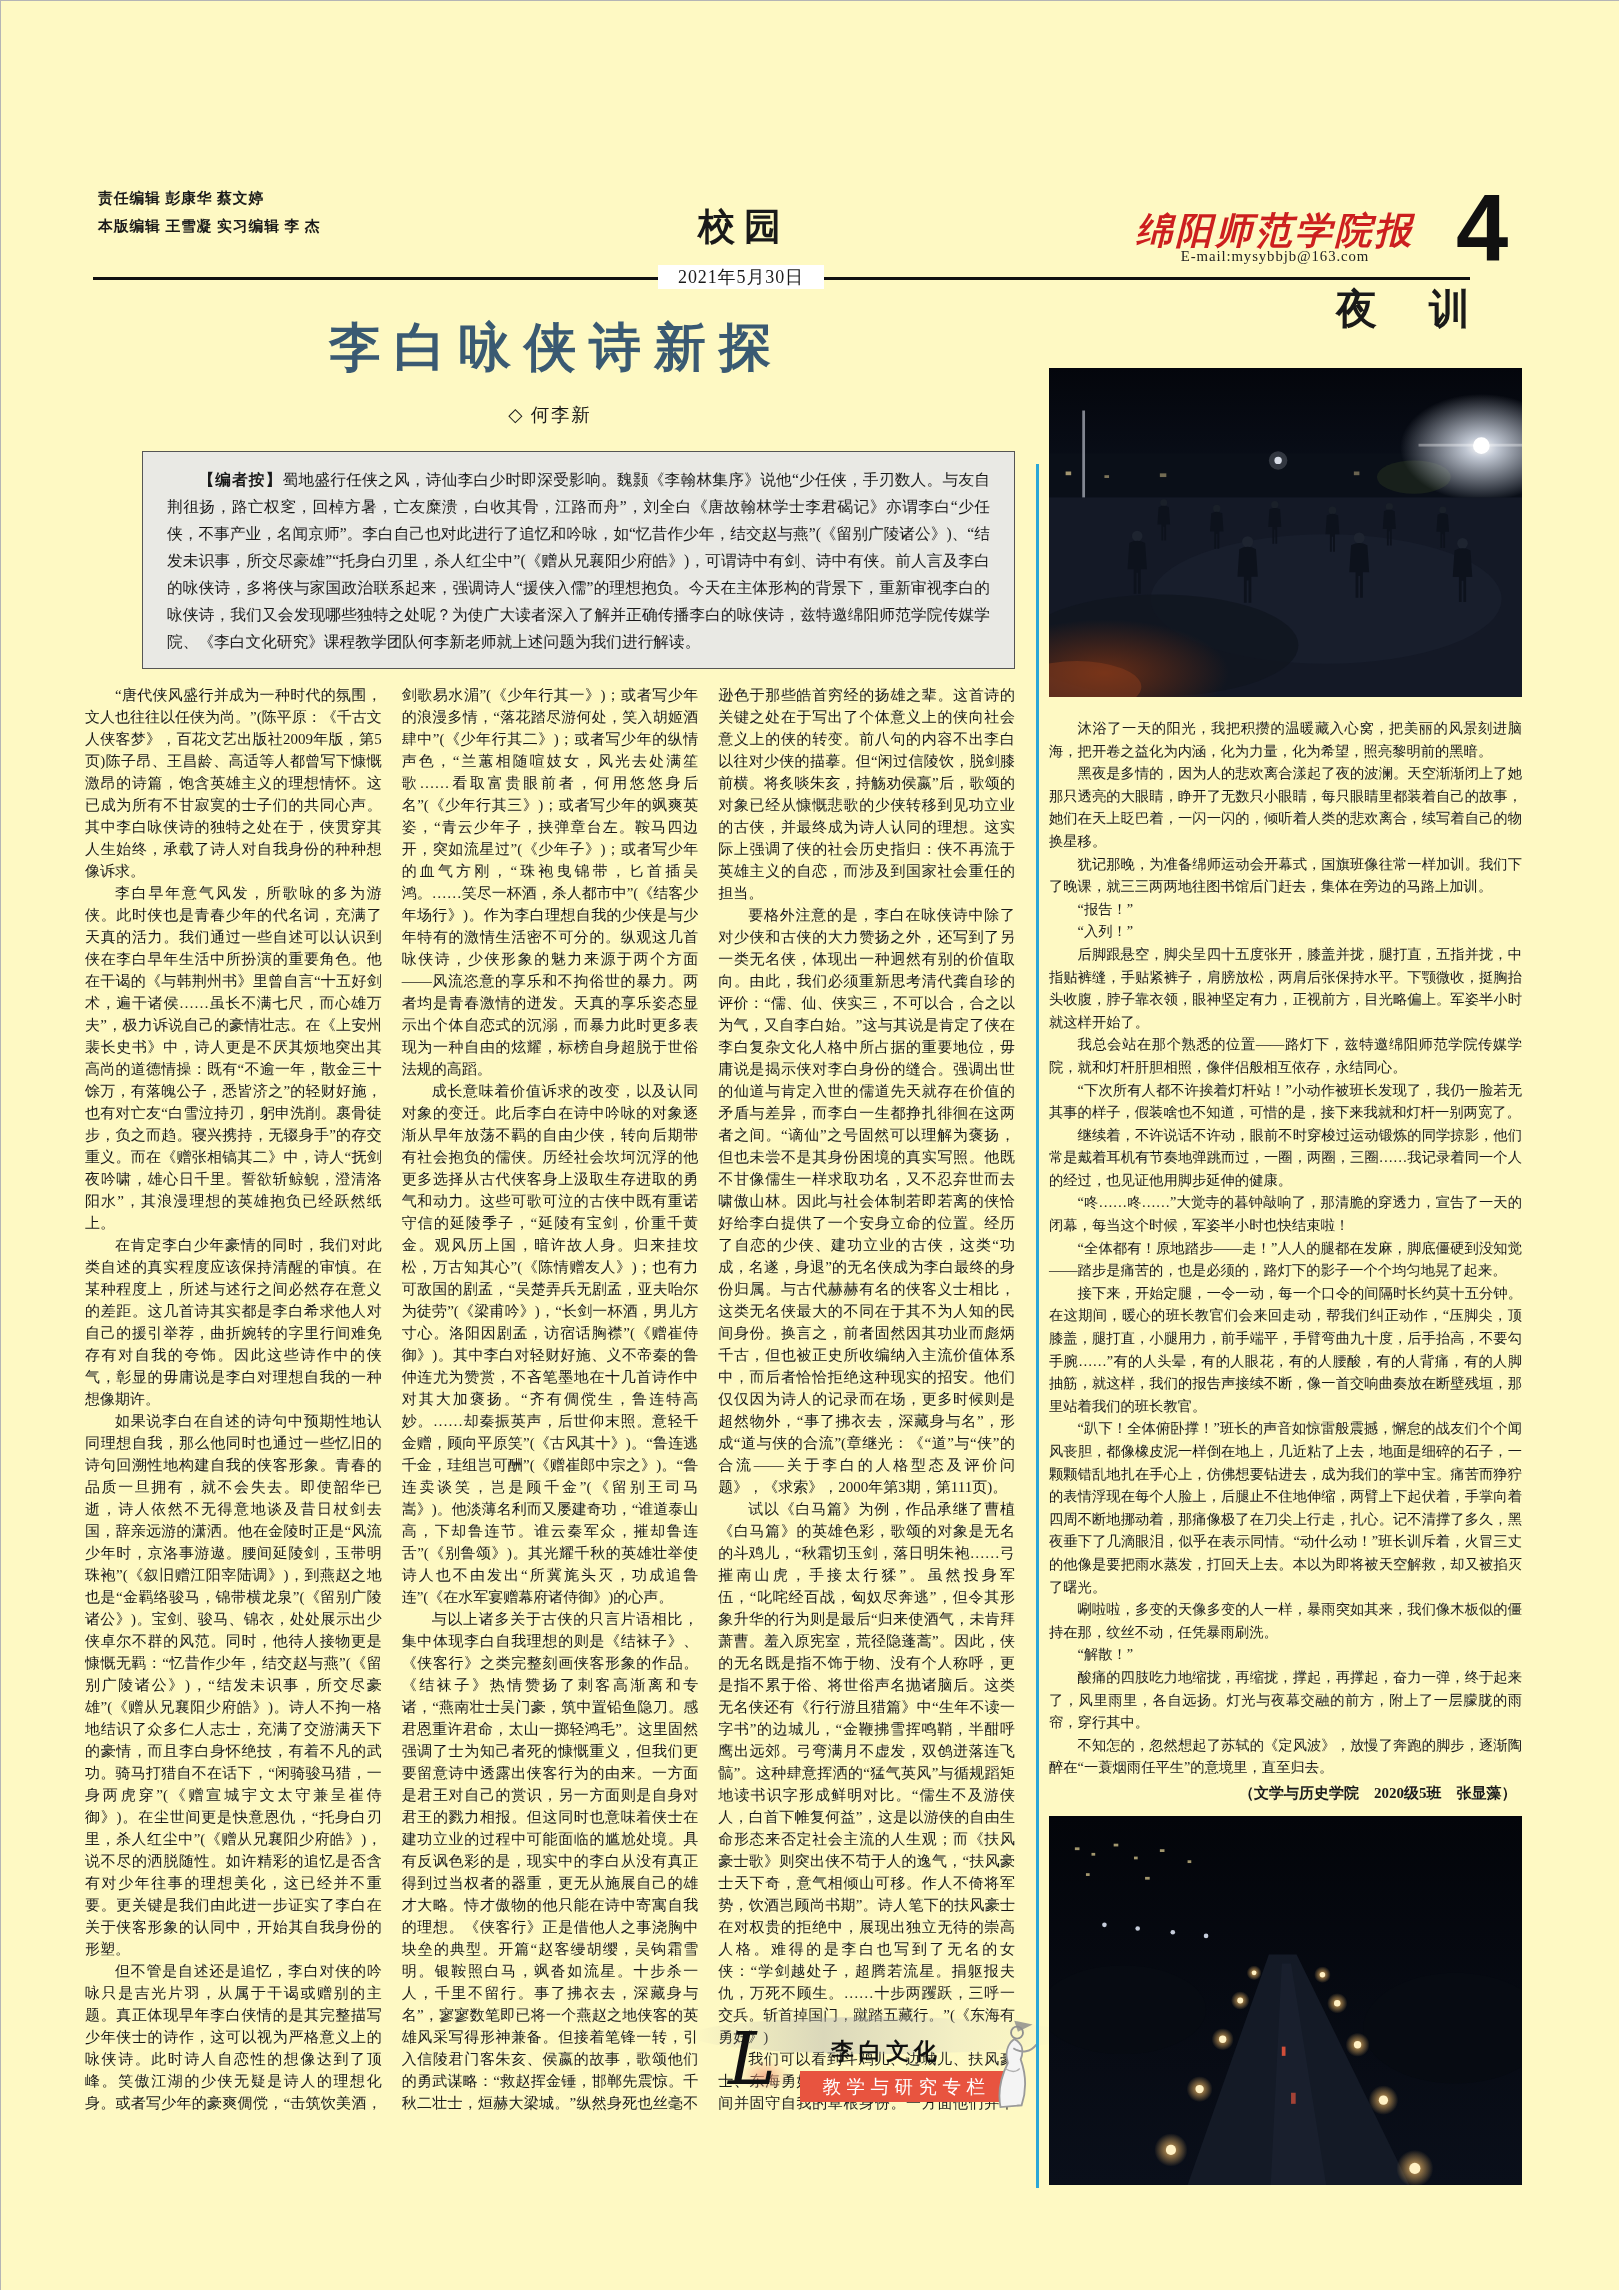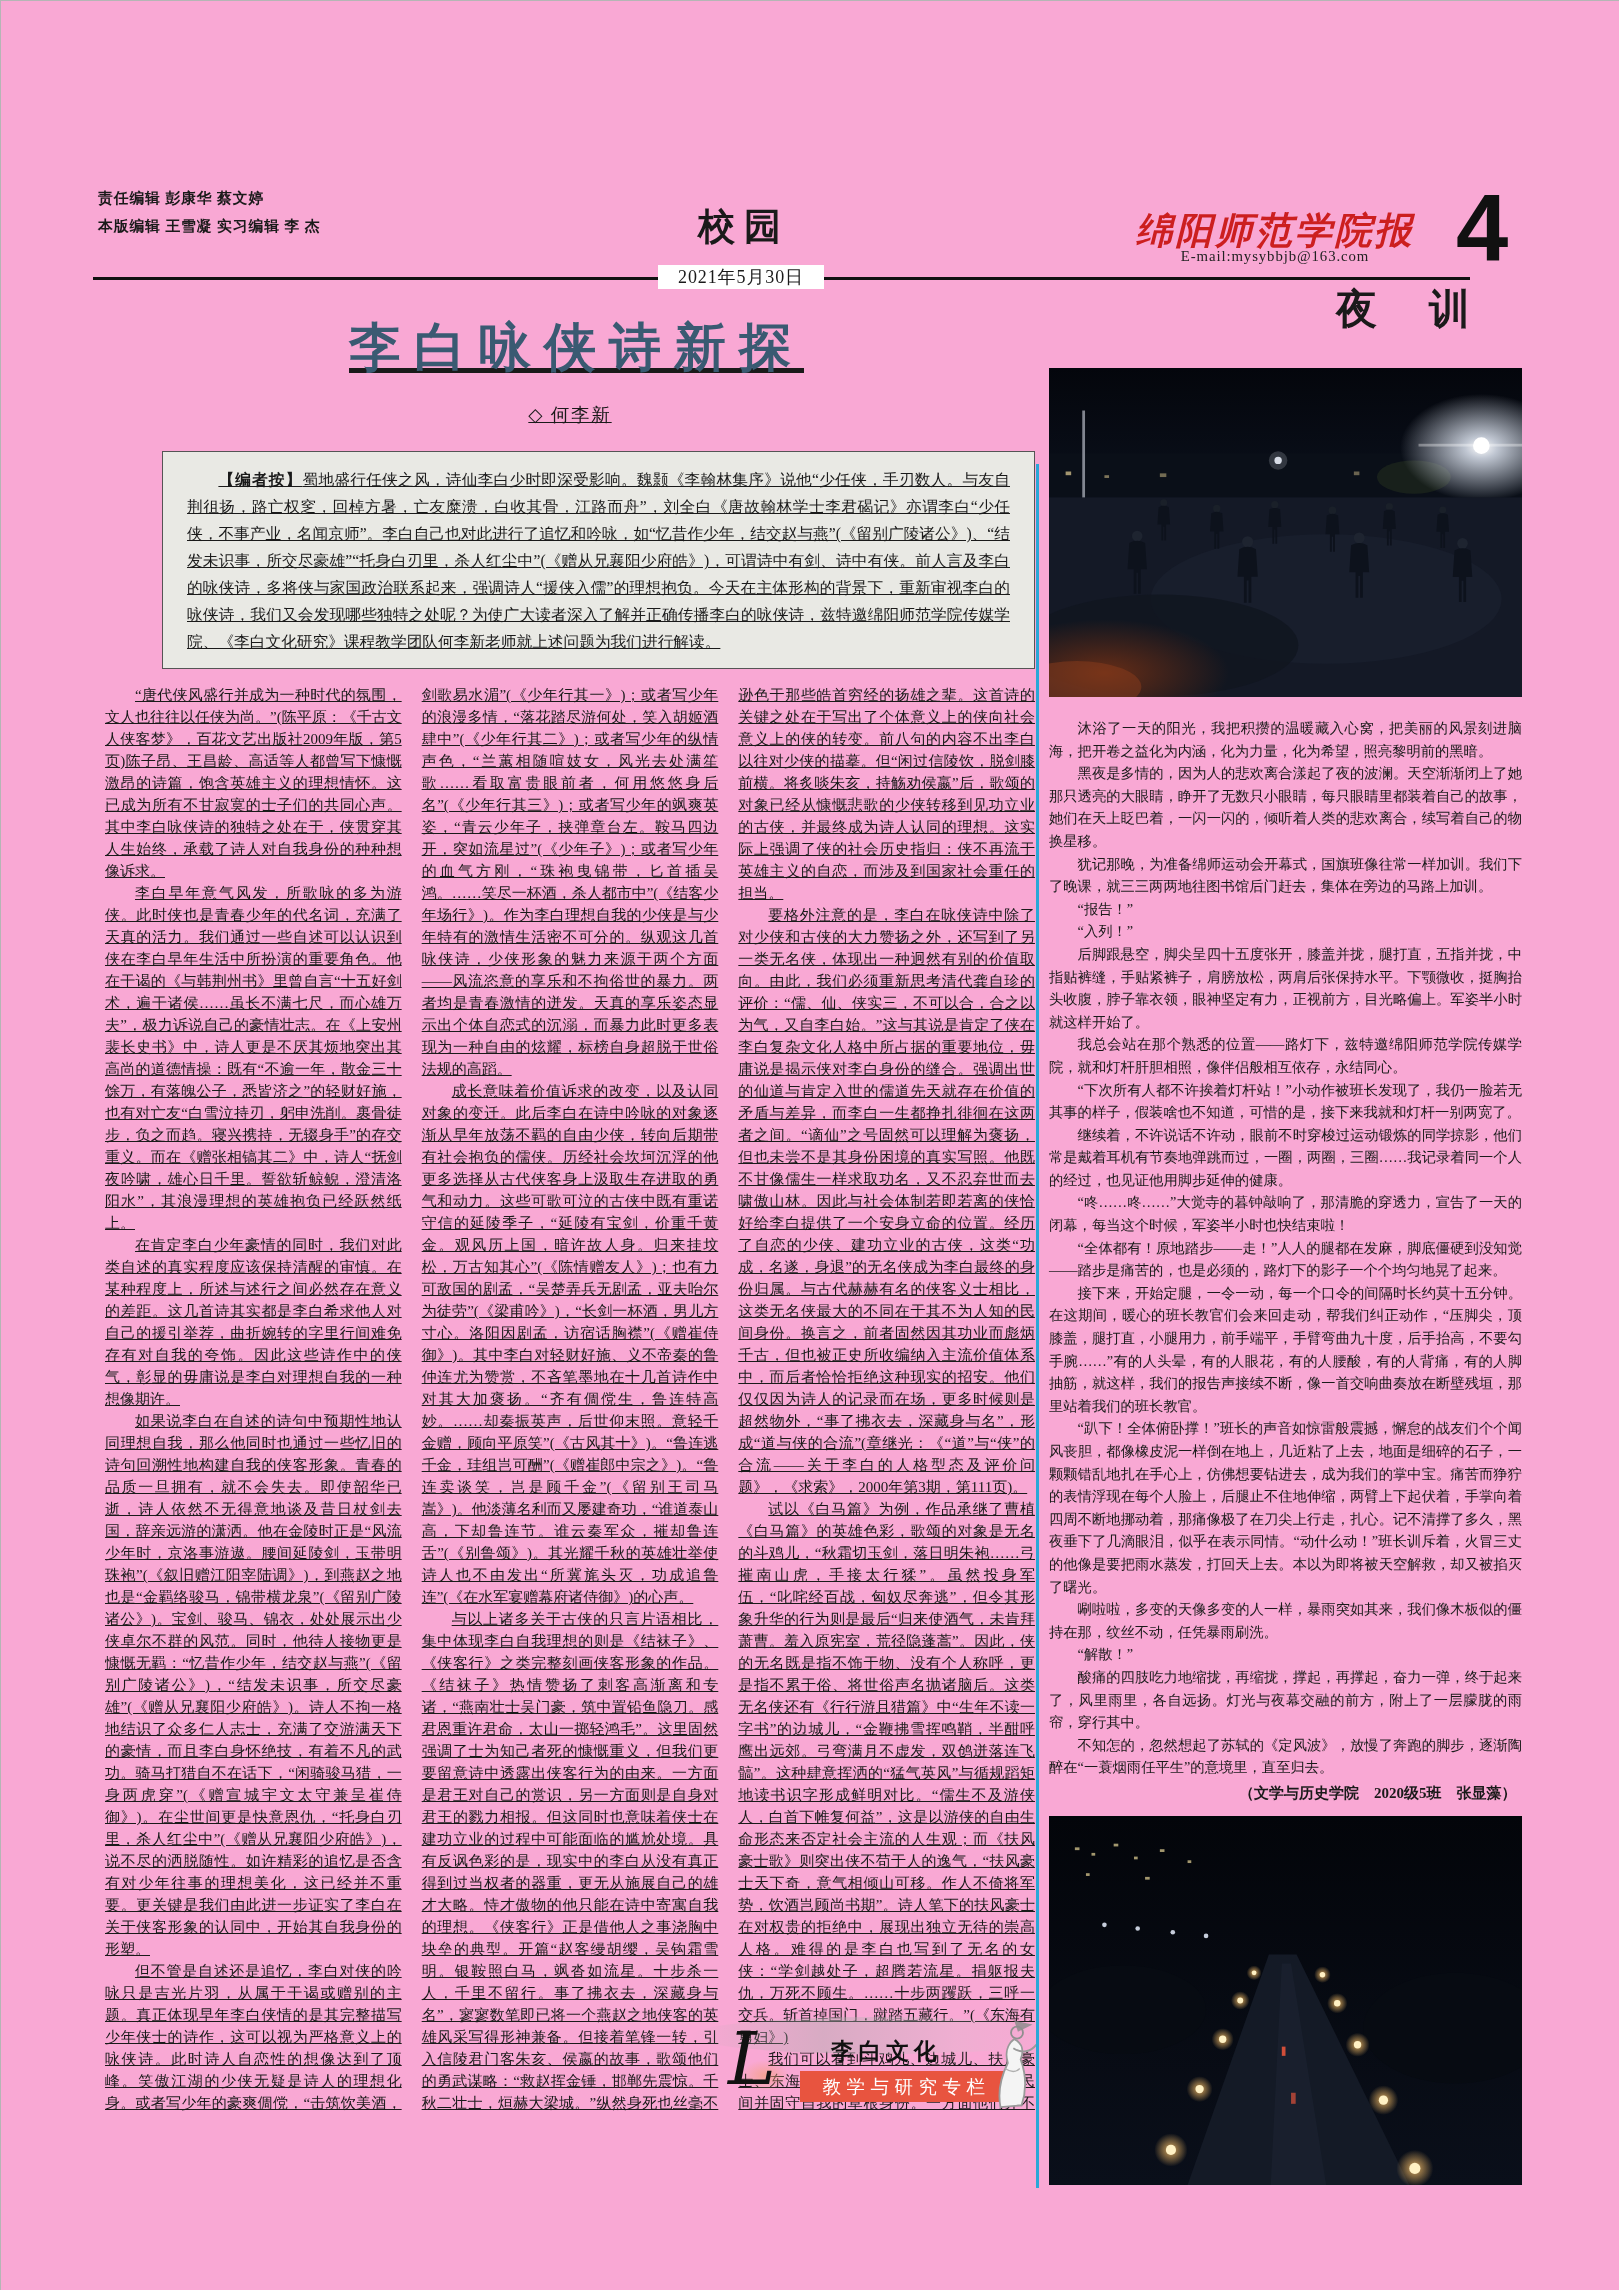--- a/index.html
+++ b/index.html
@@ -1,34 +1,34 @@
 <!DOCTYPE html>
 <html style="--accent: #2aa7d7; --title-color: #3a5a72; --red: #cc1f1f; --logo-bar: #e8543f;font-size:14.8px"><head>
 <meta charset="utf-8">
 <style>
   html,body{margin:0;padding:0;background:#d8d8d8;}
   .page{
     position:relative;width:1620px;height:2291px;margin:0 auto;
-    background:#f9a8d4;overflow:hidden;
+    background:#fef9c3;overflow:hidden;
     font-family:"Liberation Serif","DejaVu Serif",serif;color:#1a1a1a;
     border:0.9px solid #b5b5b5;box-sizing:border-box;
   }
   
   .editors{position:absolute;left:97px;top:183px;font-size:14.8px;font-weight:600;line-height:28px;letter-spacing:0.9px;}
   .section-head{position:absolute;left:646px;top:201px;width:185px;text-align:center;}
   .section-title{font-size:37px;font-weight:bold;letter-spacing:9.2px;text-indent:9.2px;}
   .section-date{position:absolute;left:657px;top:264px;width:166px;text-align:center;font-size:18px;background:#fff;z-index:2;letter-spacing:0.9px;}
   .head-rule{position:absolute;left:92px;top:276px;width:1377px;height:2.8px;background:#111;}
   .paper-name{position:absolute;left:1131px;top:205px;width:286px;text-align:center;
     font-size:37px;font-weight:bold;font-style:italic;color:var(--red,#cc1f1f);letter-spacing:2.8px;}
   .paper-mail{position:absolute;left:1131px;top:247px;width:286px;text-align:center;font-size:14.8px;letter-spacing:0.9px;color:#222;}
   .page-num{position:absolute;left:1455px;top:181px;font-family:"Liberation Sans","DejaVu Sans",sans-serif;
     font-size:94px;font-weight:bold;line-height:92px;color:#111;}
   
-  .main-article{position:absolute;left:104px;top:312px;width:930px;text-decoration:underline;}
+  .main-article{position:absolute;left:84px;top:312px;width:930px;}
   .art-title{ text-align:center;font-size:52px;font-weight:bold;color:var(--title-color,#3a5a72);
     letter-spacing:13px;text-indent:13px;margin:0 0 18.5px 0;}
   .art-author{text-align:center;font-size:18.5px;margin:0 0 24px 0;letter-spacing:1.8px;}
   .editor-box{margin-left:57px;background:#e9e9e4;border:0.9px solid #555;
     padding:14.8px 24px 13px 24px;font-size:15.7px;line-height:27px;text-align:justify;}
   .editor-box .note{margin:0;text-indent:2em;}
   .editor-box b{letter-spacing:0.9px;}
   .art-columns{margin-top:14.8px;height:1440px;column-count:3;column-gap:20px;column-fill:auto;
     font-size:15px;line-height:22px;text-align:justify;overflow:hidden;}
   .art-columns p{margin:0;text-indent:2em;}

